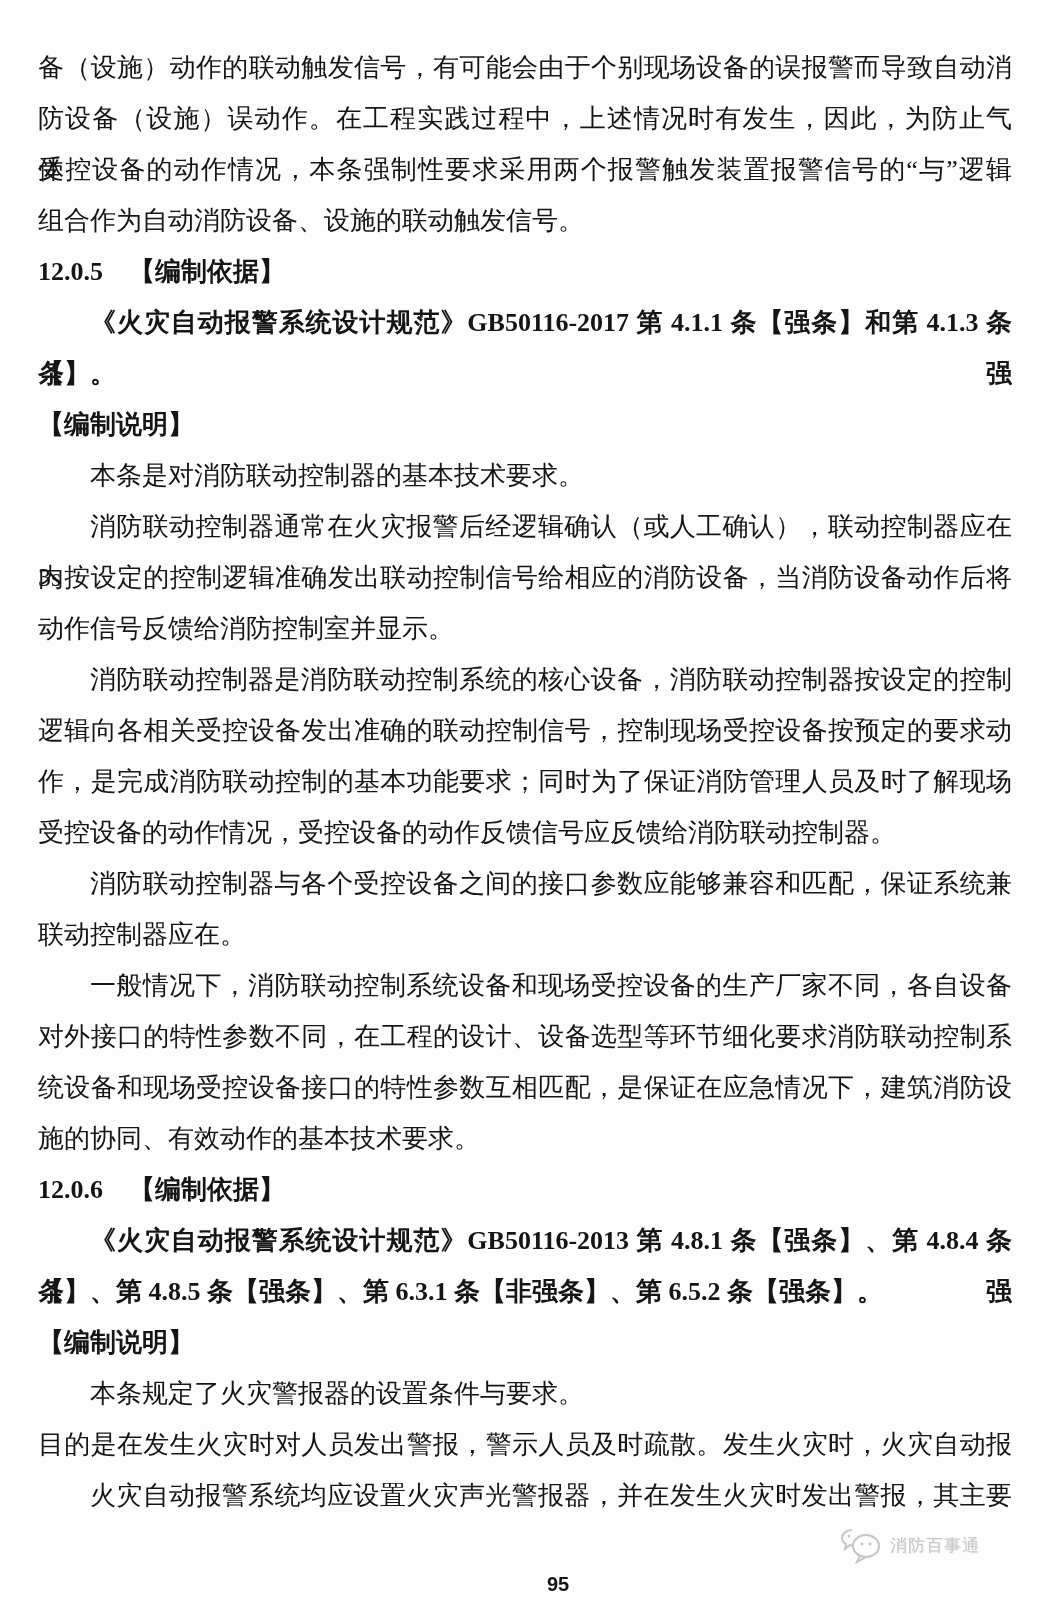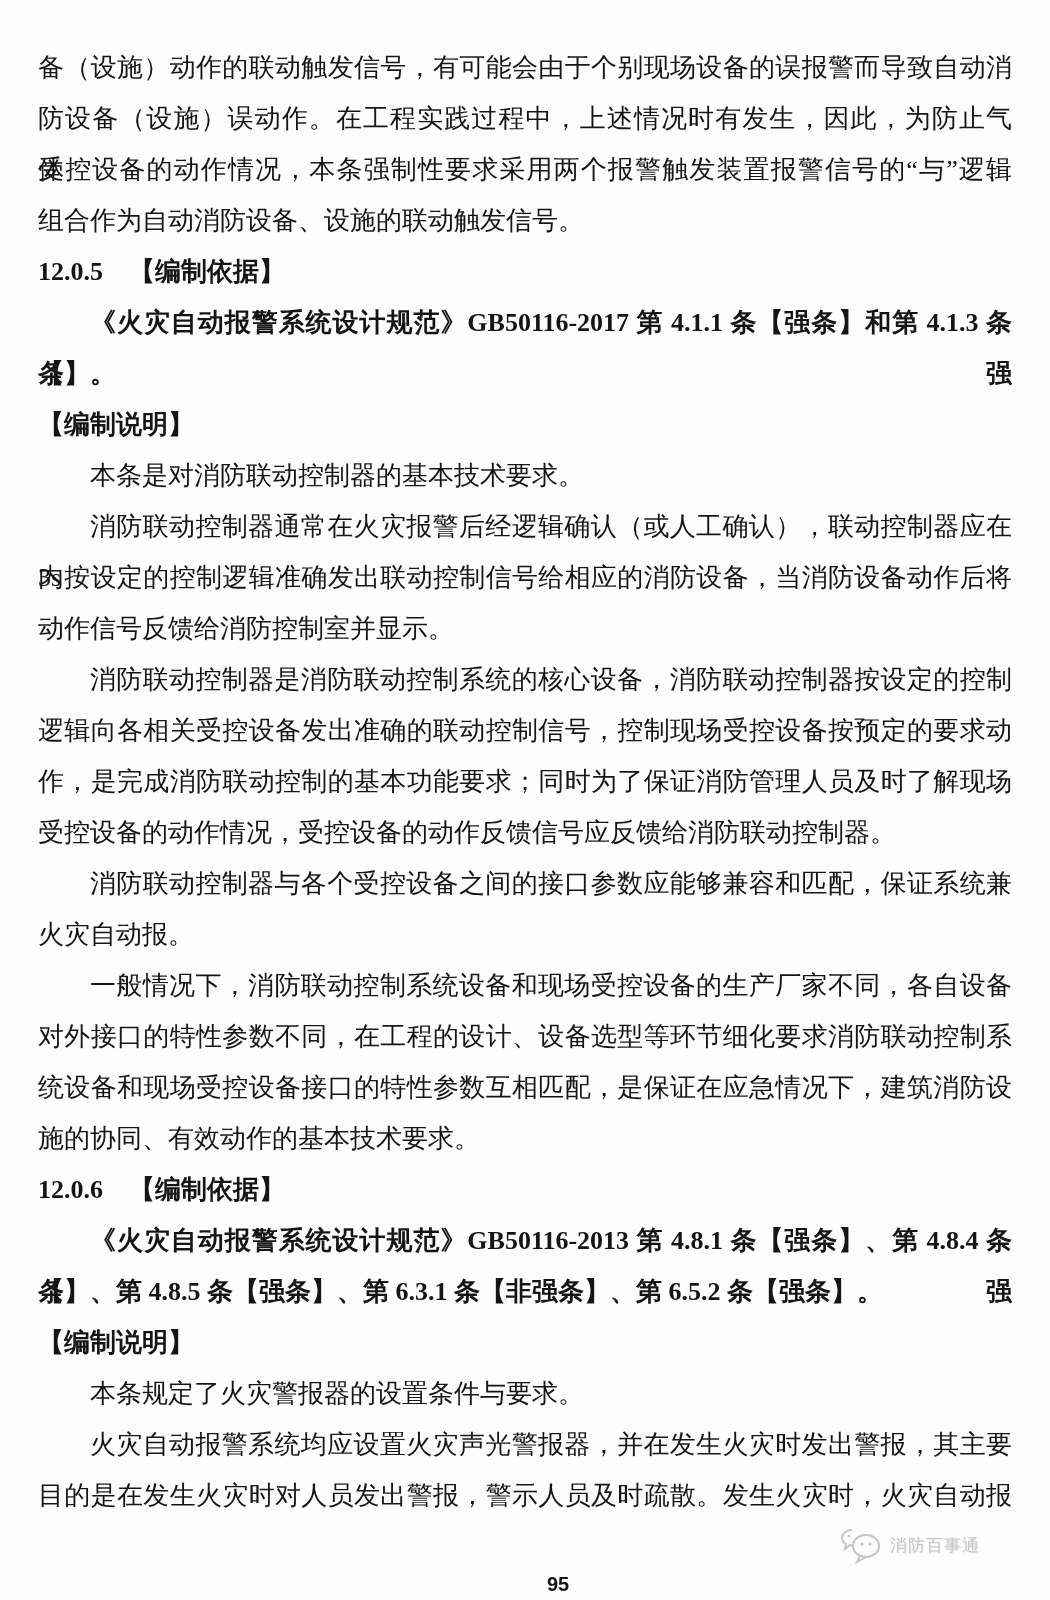--- a/index.html
+++ b/index.html
@@ -73,32 +73,32 @@
     <div class="line bold">【编制说明】</div>
     <div class="line indent">本条是对消防联动控制器的基本技术要求。</div>
     <div class="line full indent">消防联动控制器通常在火灾报警后经逻辑确认（或人工确认），联动控制器应在 3s</div>
     <div class="line full">内按设定的控制逻辑准确发出联动控制信号给相应的消防设备，当消防设备动作后将</div>
     <div class="line">动作信号反馈给消防控制室并显示。</div>
     <div class="line full indent">消防联动控制器是消防联动控制系统的核心设备，消防联动控制器按设定的控制</div>
     <div class="line full">逻辑向各相关受控设备发出准确的联动控制信号，控制现场受控设备按预定的要求动</div>
     <div class="line full">作，是完成消防联动控制的基本功能要求；同时为了保证消防管理人员及时了解现场</div>
     <div class="line">受控设备的动作情况，受控设备的动作反馈信号应反馈给消防联动控制器。</div>
     <div class="line full indent">消防联动控制器与各个受控设备之间的接口参数应能够兼容和匹配，保证系统兼</div>
-    <div class="line">火灾自动报。</div>
+    <div class="line">联动控制器应在。</div>
     <div class="line full indent">一般情况下，消防联动控制系统设备和现场受控设备的生产厂家不同，各自设备</div>
     <div class="line full">对外接口的特性参数不同，在工程的设计、设备选型等环节细化要求消防联动控制系</div>
     <div class="line full">统设备和现场受控设备接口的特性参数互相匹配，是保证在应急情况下，建筑消防设</div>
     <div class="line">施的协同、有效动作的基本技术要求。</div>
     <div class="line bold">12.0.6　【编制依据】</div>
     <div class="line full indent bold">《火灾自动报警系统设计规范》GB50116-2013 第 4.8.1 条【强条】、第 4.8.4 条【强</div>
     <div class="line bold">条】、第 4.8.5 条【强条】、第 6.3.1 条【非强条】、第 6.5.2 条【强条】。</div>
     <div class="line bold">【编制说明】</div>
     <div class="line indent">本条规定了火灾警报器的设置条件与要求。</div>
+    <div class="line full">目的是在发生火灾时对人员发出警报，警示人员及时疏散。发生火灾时，火灾自动报</div>
     <div class="line full indent">火灾自动报警系统均应设置火灾声光警报器，并在发生火灾时发出警报，其主要</div>
-    <div class="line full">目的是在发生火灾时对人员发出警报，警示人员及时疏散。发生火灾时，火灾自动报</div>
   </div>
 
   <div class="watermark">
     <span>
       <svg width="44" height="38" viewBox="0 0 44 38">
         <g fill="none" stroke="#c5c5c5" stroke-width="2">
           <path d="M12 4 C6 4 2 8 2 12 C2 15 4 17 6 18 L5 23 L10 19 C11 19.5 11.5 19.6 13 19.6"></path>
           <ellipse cx="26" cy="20" rx="13" ry="11"></ellipse>
           <path d="M20 30 L17 36 L26 31"></path>
         </g>

